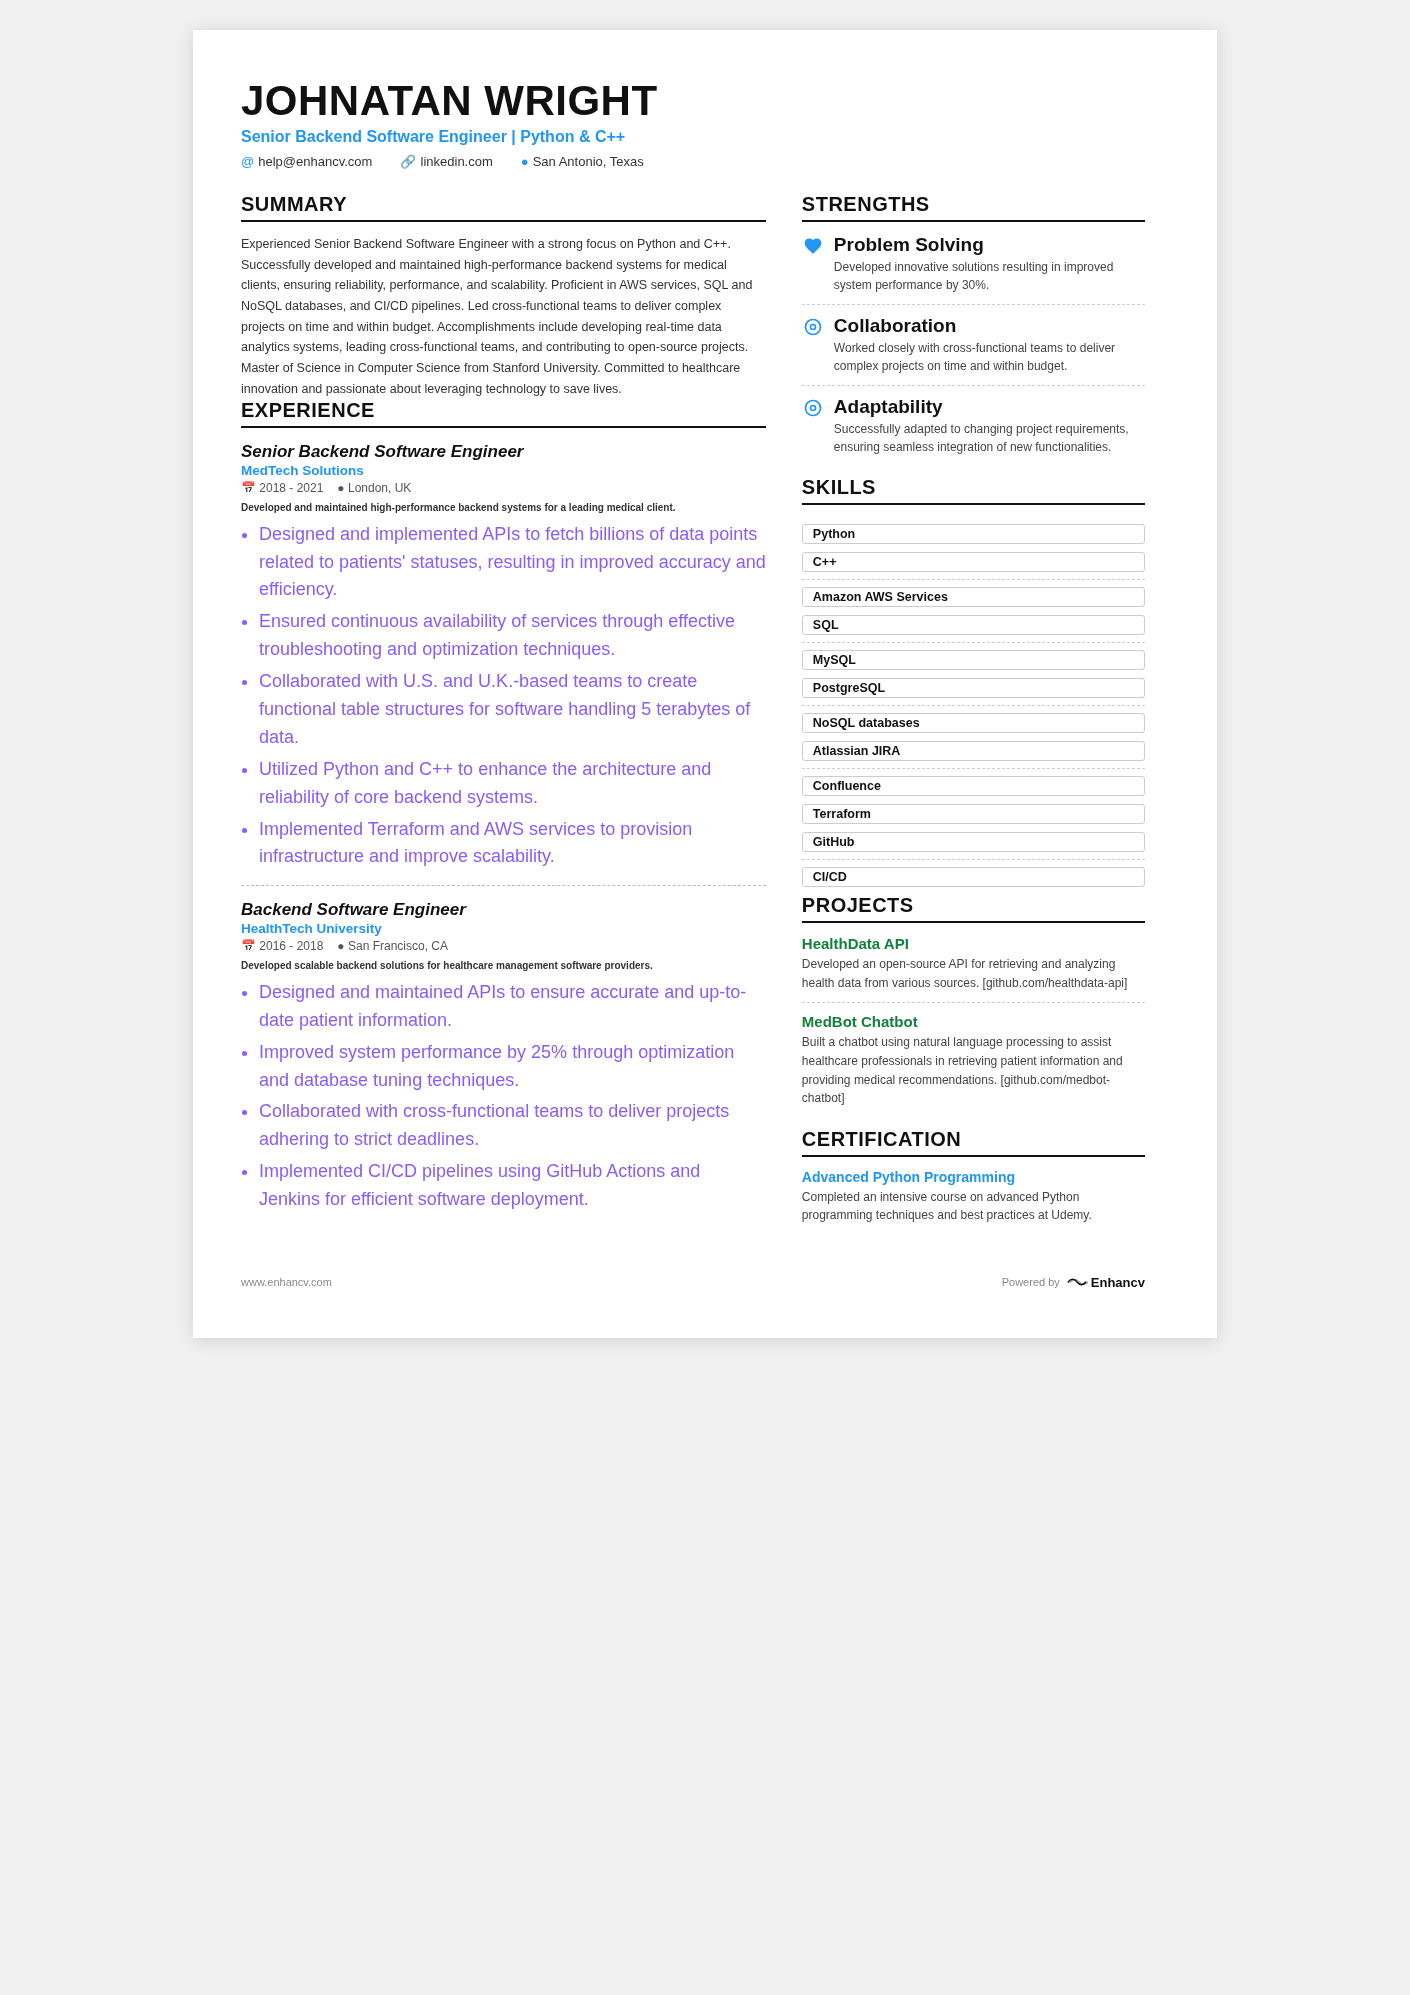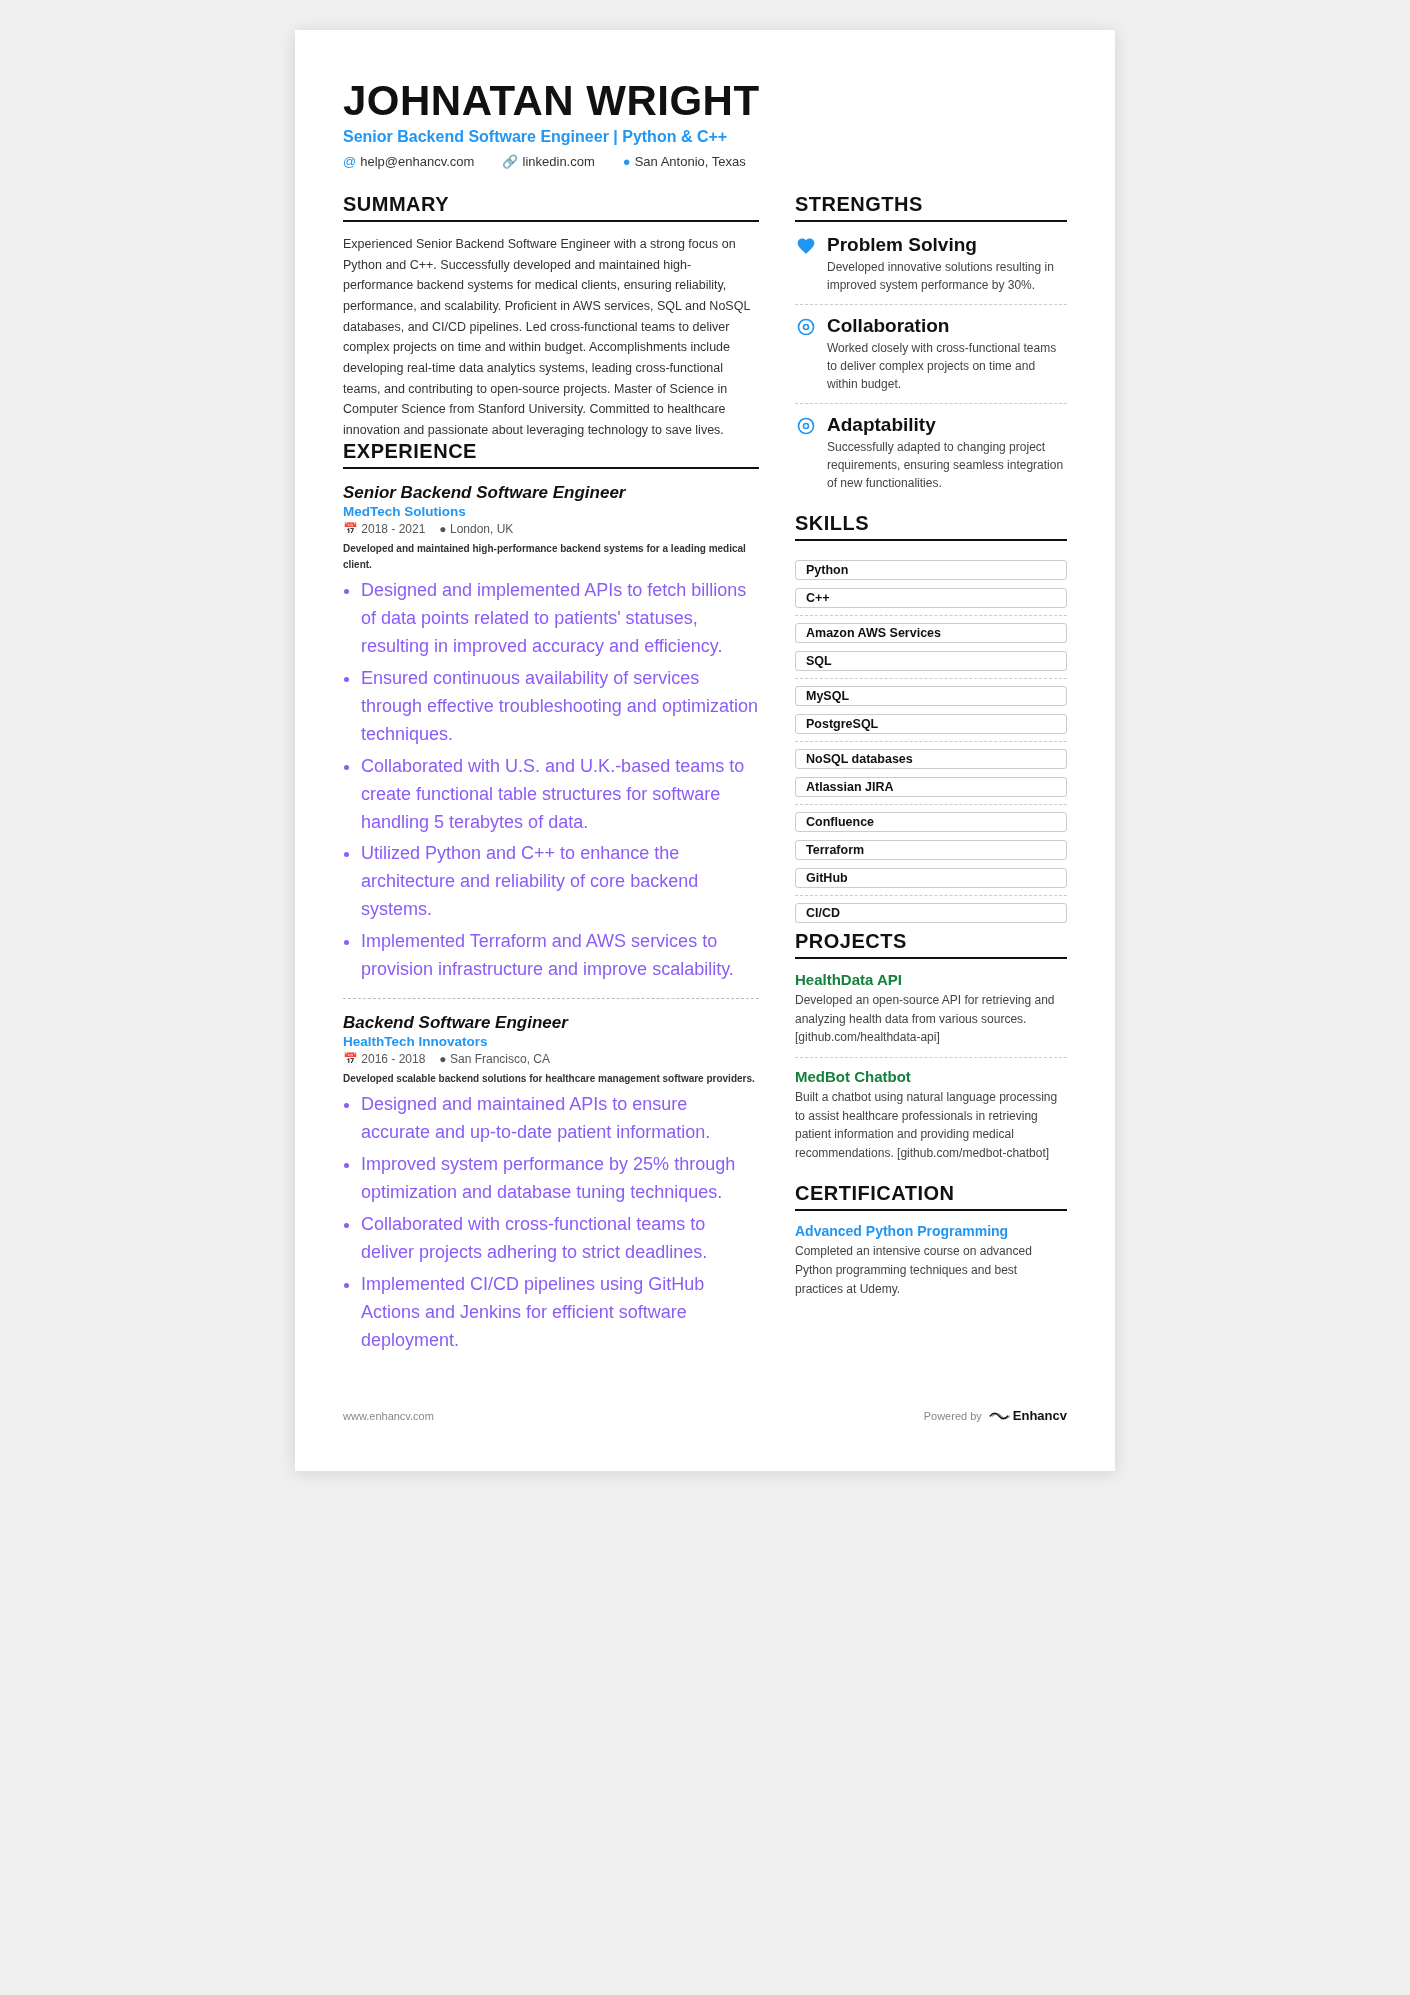--- a/index.html
+++ b/index.html
@@ -4,23 +4,23 @@
   <style>
     * { box-sizing: border-box; margin: 0; padding: 0; }
     body {
       font-family: Arial, Helvetica, sans-serif;
       background: #f0f0f0;
       display: flex;
       justify-content: center;
       padding: 30px 0;
     }
     .page {
-      width: 820px;
+      width: 1024px;
       background: #fff;
-      padding: 48px 48px 48px 48px;
+      padding: 48px 72px 48px 48px;
       box-shadow: 0 2px 16px rgba(0,0,0,0.13);
       min-height: 1260px;
       position: relative;
     }
     .header-name {
       font-size: 42px;
       font-weight: 900;
       color: #111;
       letter-spacing: 0.5px;
       line-height: 1.1;
@@ -287,21 +287,21 @@
             <li>Collaborated with U.S. and U.K.-based teams to create functional table structures for software handling 5 terabytes of data.</li>
             <li>Utilized Python and C++ to enhance the architecture and reliability of core backend systems.</li>
             <li>Implemented Terraform and AWS services to provision infrastructure and improve scalability.</li>
           </ul>
         </div>
 
         <hr class="exp-divider">
 
         <div>
           <div class="exp-job-title">Backend Software Engineer</div>
-          <div class="exp-company">HealthTech Innovators</div>
+          <div class="exp-company">HealthTech University</div>
           <div class="exp-meta">
             <span>
               <span>📅</span>
               <span>2016 - 2018</span>
             </span>
             <span>
               <span>●</span>
               <span>San Francisco, CA</span>
             </span>
           </div>

